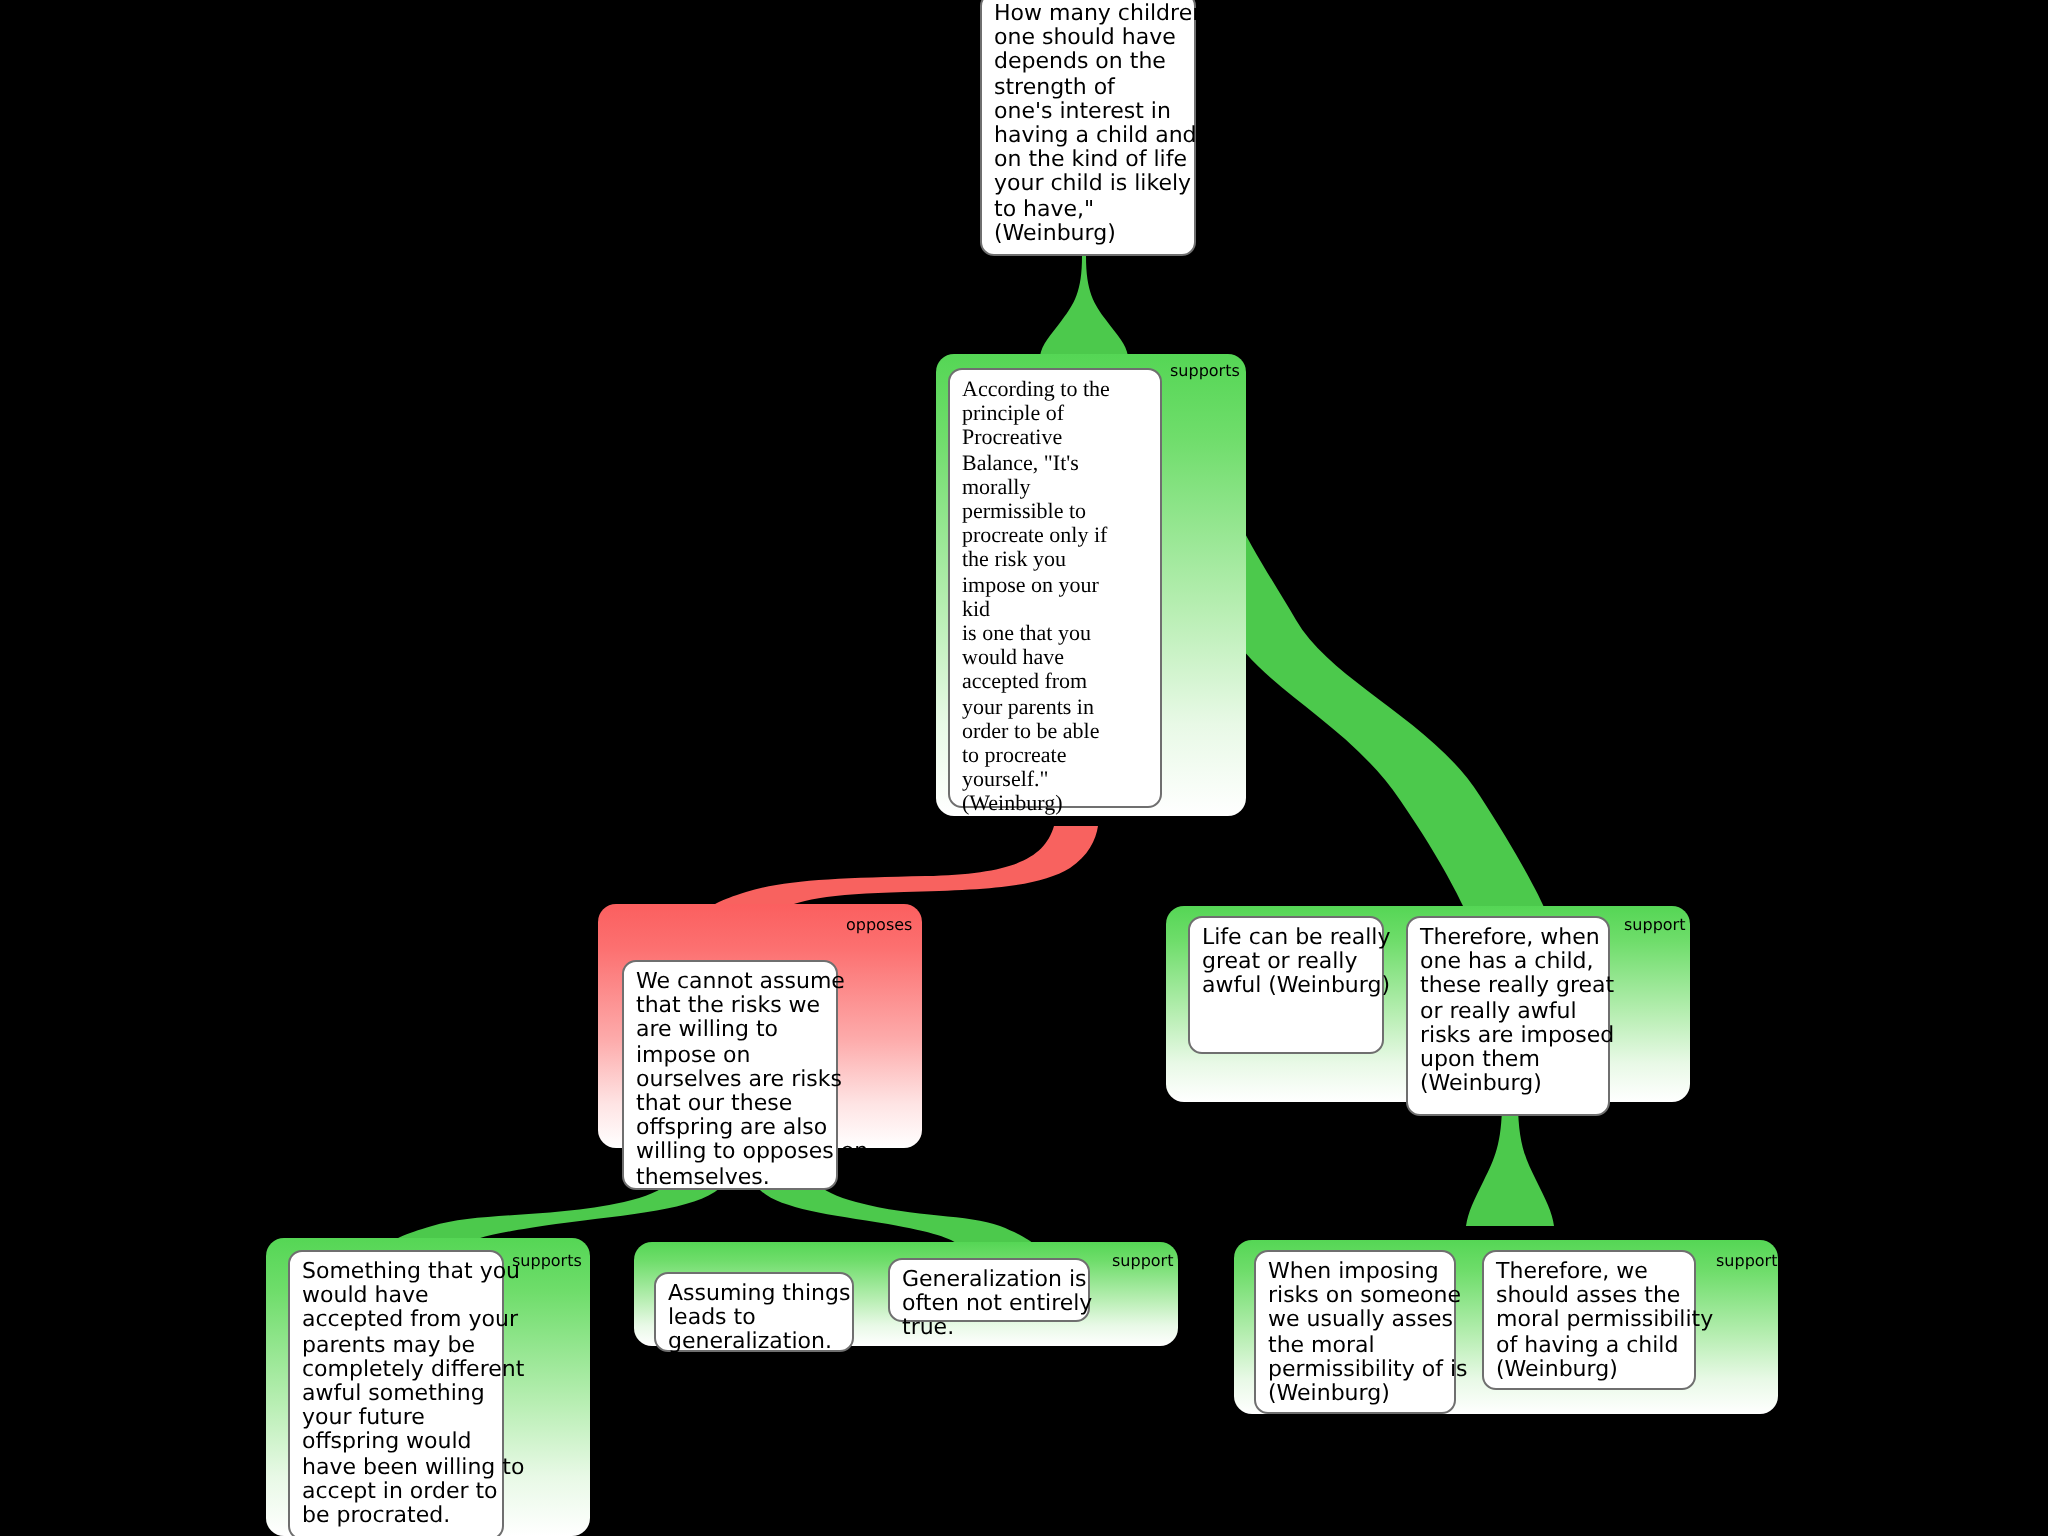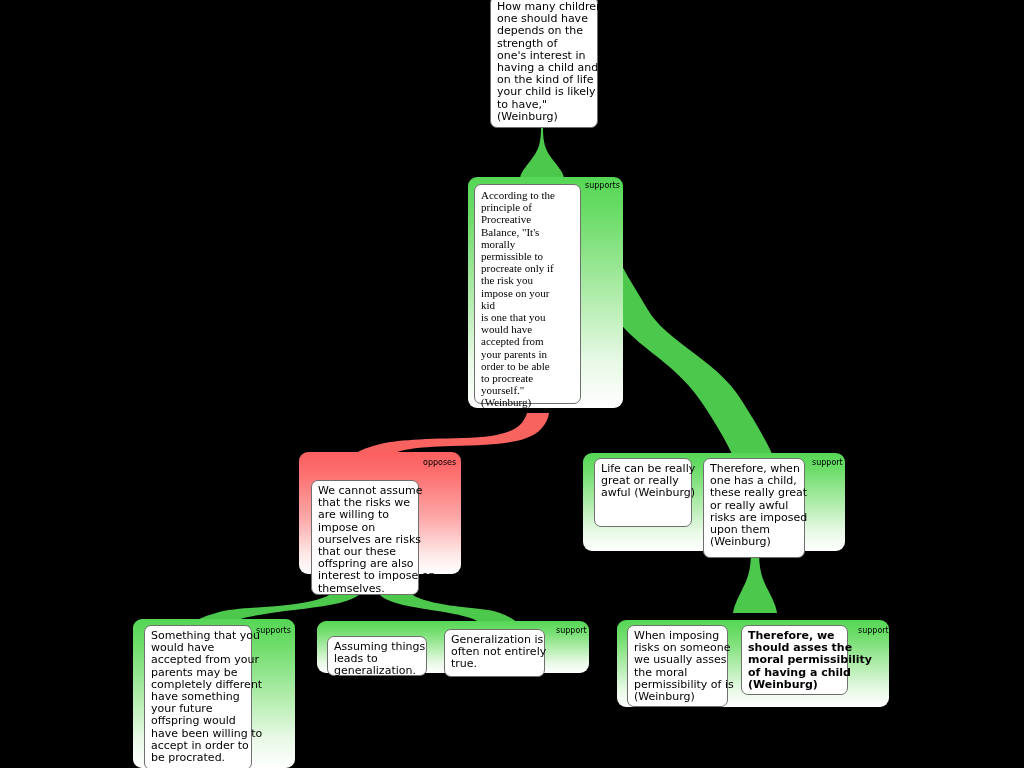--- a/index.html
+++ b/index.html
@@ -128,21 +128,21 @@
   </div>
 
   <div class="card" style="left:311px;top:459px;width:108px;height:115px;margin-top:21px;">
     <span class="ln">We cannot assume</span>
     <span class="ln">that the risks we</span>
     <span class="ln">are willing to</span>
     <span class="ln">impose on</span>
     <span class="ln">ourselves are risks</span>
     <span class="ln">that our these</span>
     <span class="ln">offspring are also</span>
-    <span class="ln">interest to impose on</span>
+    <span class="ln">willing to opposes on</span>
     <span class="ln">themselves.</span>
   </div>
 
   <div class="card" style="left:594px;top:458px;width:98px;height:69px;">
     <span class="ln">Life can be really</span>
     <span class="ln">great or really</span>
     <span class="ln">awful (Weinburg)</span>
   </div>
 
   <div class="card" style="left:703px;top:458px;width:102px;height:100px;">
@@ -154,50 +154,50 @@
     <span class="ln">upon them</span>
     <span class="ln">(Weinburg)</span>
   </div>
 
   <div class="card" style="left:144px;top:625px;width:108px;height:145px;">
     <span class="ln">Something that you</span>
     <span class="ln">would have</span>
     <span class="ln">accepted from your</span>
     <span class="ln">parents may be</span>
     <span class="ln">completely different</span>
-    <span class="ln">have something</span>
+    <span class="ln">awful something</span>
     <span class="ln">your future</span>
     <span class="ln">offspring would</span>
     <span class="ln">have been willing to</span>
     <span class="ln">accept in order to</span>
     <span class="ln">be procrated.</span>
   </div>
 
   <div class="card" style="left:327px;top:636px;width:100px;height:40px;">
     <span class="ln">Assuming things</span>
     <span class="ln">leads to</span>
     <span class="ln">generalization.</span>
   </div>
 
-  <div class="card" style="left:444px;top:629px;width:101px;height:48px;">
+  <div class="card" style="left:444px;top:629px;width:101px;height:32px;">
     <span class="ln">Generalization is</span>
     <span class="ln">often not entirely</span>
     <span class="ln">true.</span>
   </div>
 
   <div class="card" style="left:627px;top:625px;width:101px;height:82px;">
     <span class="ln">When imposing</span>
     <span class="ln">risks on someone</span>
     <span class="ln">we usually asses</span>
     <span class="ln">the moral</span>
     <span class="ln">permissibility of is</span>
     <span class="ln">(Weinburg)</span>
   </div>
 
-  <div class="card" style="left:741px;top:625px;width:107px;height:70px;font-weight:bold;">
+  <div class="card" style="left:741px;top:625px;width:107px;height:70px;">
     <span class="ln">Therefore, we</span>
     <span class="ln">should asses the</span>
     <span class="ln">moral permissibility</span>
     <span class="ln">of having a child</span>
     <span class="ln">(Weinburg)</span>
   </div>
 
 </div>
 
 </body></html>

